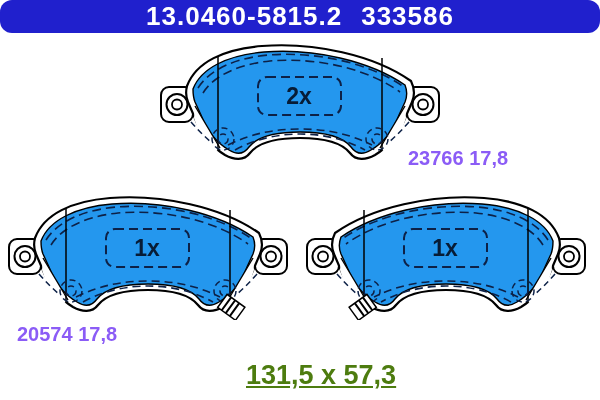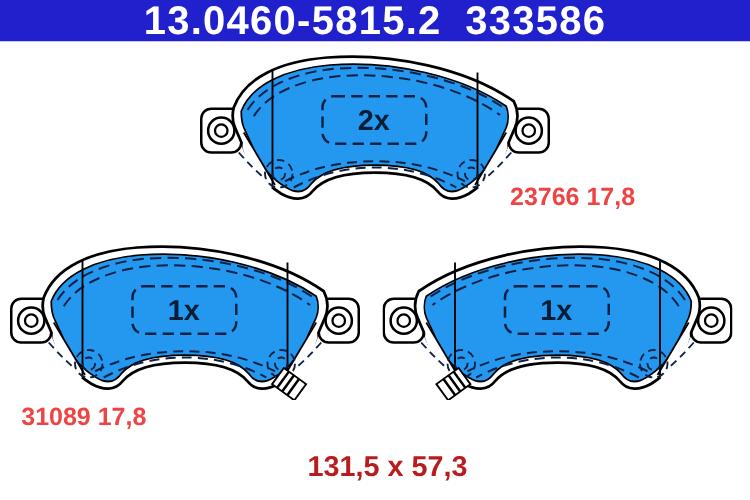--- a/index.html
+++ b/index.html
@@ -1,25 +1,25 @@
 <!DOCTYPE html>
 <html><head>
 <meta charset="utf-8">
 <style>
   html,body{margin:0;padding:0;background:#fff;}
   body{width:600px;height:400px;font-family:"Liberation Sans",sans-serif;overflow:hidden;}
   .canvas{position:relative;width:600px;height:400px;background:#fff;}
   .header{position:absolute;left:0;top:0;width:600px;height:33px;
     display:flex;justify-content:center;align-items:center;gap:19px;
-    font-weight:bold;font-size:32px;letter-spacing:1px;color:#fff;}
+    font-weight:bold;font-size:26px;letter-spacing:1px;color:#fff;border-radius:12px;}
   .pad-svg{position:absolute;}
-  .pad-label{position:absolute;font-weight:bold;font-size:20px;color:#ef4444;
+  .pad-label{position:absolute;font-weight:bold;font-size:20px;color:#8b5cf6;
     white-space:nowrap;line-height:1.1;}
-  .dims-label{position:absolute;font-weight:bold;font-size:23px;color:#b91c1c;
-    white-space:nowrap;line-height:1.1;}
+  .dims-label{position:absolute;font-weight:bold;font-size:27px;color:#4d7c0f;
+    white-space:nowrap;line-height:1.1;text-decoration:underline;}
   svg text{font-family:"Liberation Sans",sans-serif;}
 </style>
 </head>
 <body>
 
 <div class="canvas">
 
   <div class="header" style="background:#2020cd;">
     <span>13.0460-5815.2</span>
     <span>333586</span>
@@ -105,17 +105,17 @@
   <svg class="pad-svg" style="left:306px;top:192px" width="280" height="128" viewBox="0 0 280 128">
     <g transform="translate(280,0) scale(-1,1)">
       <use href="#padShape"></use>
       <use href="#wearTab" transform="translate(216,110) rotate(36)"></use>
     </g>
     <rect x="98" y="37" width="83" height="38" rx="9" fill="none" stroke="#0d2147" stroke-width="2" stroke-dasharray="9 5"></rect>
     <text x="139" y="64" text-anchor="middle" font-size="23" font-weight="bold" fill="#071c36">1x</text>
   </svg>
 
   <div class="pad-label" style="left:408px;top:147px">23766 17,8</div>
-  <div class="pad-label" style="left:17px;top:323px">31089 17,8</div>
+  <div class="pad-label" style="left:17px;top:323px">20574 17,8</div>
 
   <div class="dims-label" style="left:246px;top:361px">131,5 x 57,3</div>
 
 </div>
 
 </body></html>

